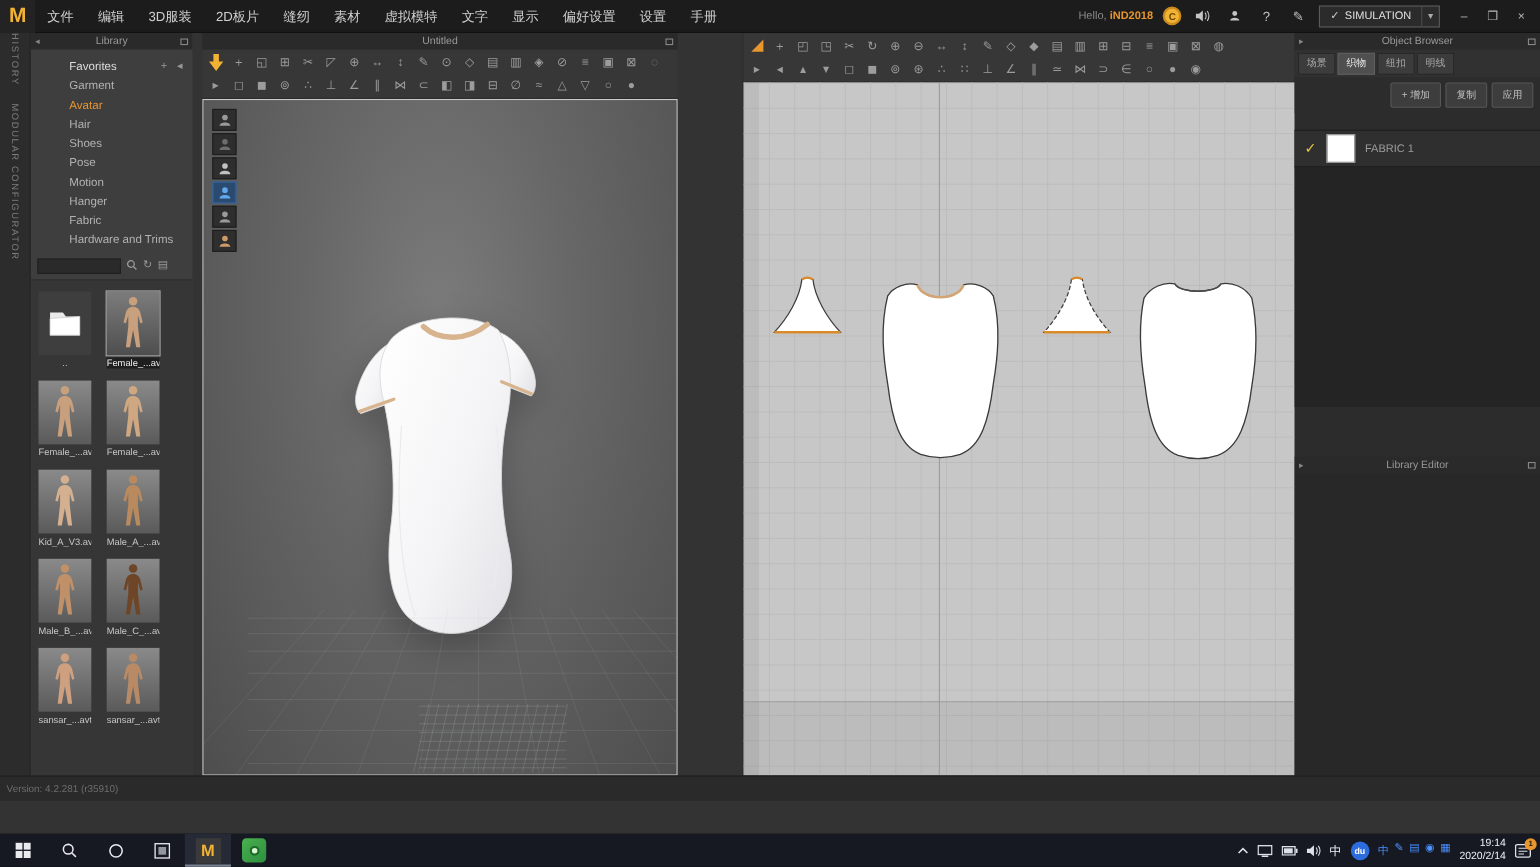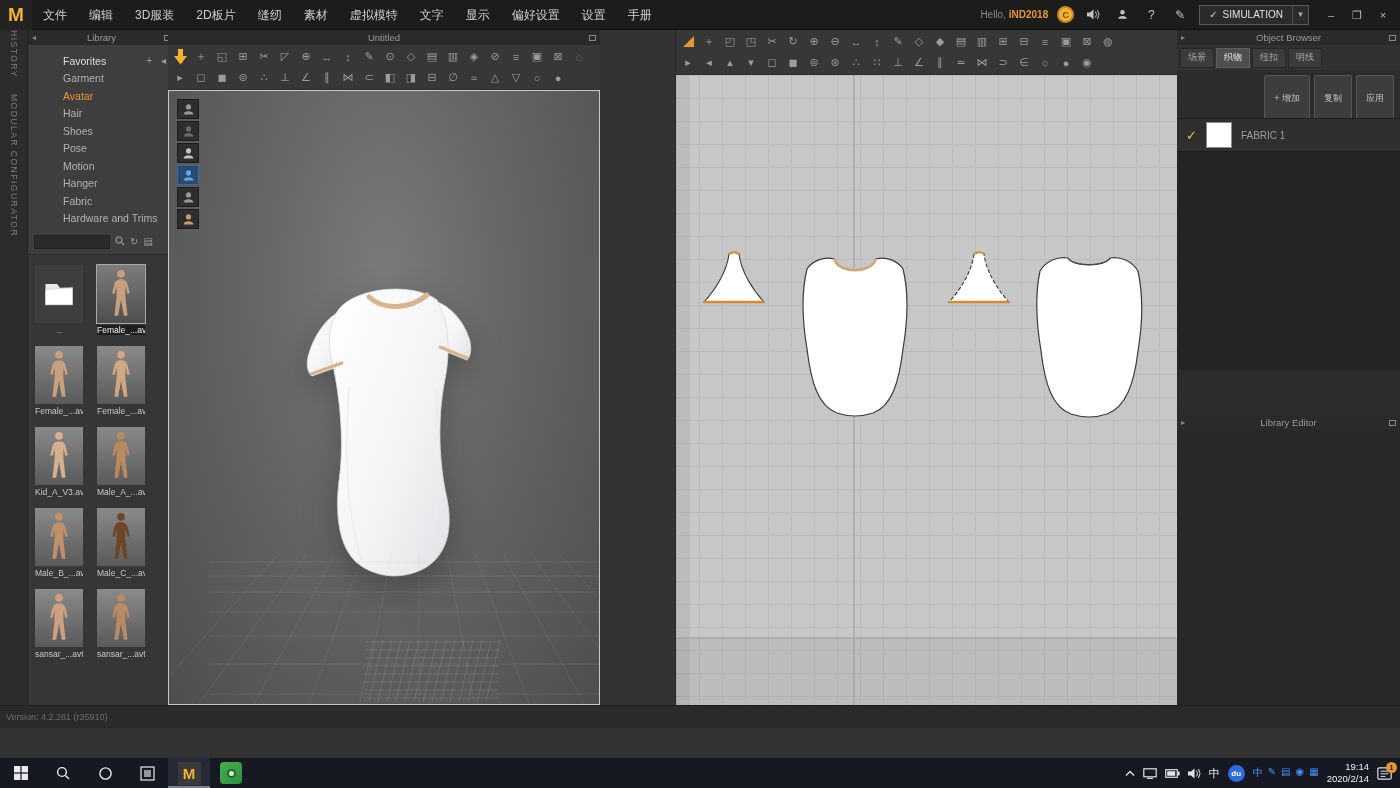--- a/index.html
+++ b/index.html
@@ -52,21 +52,21 @@
   .thumb { width:48px; }
   .timg { width:48px; height:58px; background:linear-gradient(180deg,#8a8a8a,#5a5a5a);
     display:flex; align-items:center; justify-content:center; }
   .thumb.sel .timg { outline:1px solid #a8a8a8; background:linear-gradient(180deg,#7c7c7c,#4e4e4e); }
   .timg.folder { background:#3e3e3e; }
   .tlabel { margin-top:2px; font-size:8.5px; color:#c8c8c8; text-align:center; white-space:nowrap; overflow:hidden; }
   .thumb.sel .tlabel { background:#1f1f1f; color:#f0f0f0; }
 
   
   .vp { position:absolute; top:30px; bottom:53px; display:flex; flex-direction:column; background:#333; }
-  .vp3 { left:168px; width:432px; }
+  .vp3 { left:184px; width:432px; }
   .vp2 { left:675px; width:502px; border-left:1px solid #2a2a2a; }
   .vtools { background:#373737; padding:1px 2px; border-bottom:1px solid #2c2c2c; flex:0 0 auto; }
   .trow { display:flex; align-items:center; height:21px; gap:1px; }
   .tbi { width:20px; height:19px; display:flex; align-items:center; justify-content:center;
     color:#9c9c9c; font-size:11px; cursor:default; }
   .view { position:relative; flex:1; overflow:hidden; }
   .v3d { background:radial-gradient(ellipse at 50% 32%, #7b7b7b 0%, #676767 40%, #4e4e4e 100%); border:1px solid #c9c9c9; }
   .v2d { background-color:#c7c7c7;
     background-image:linear-gradient(#bcbcbc 1px, transparent 1px), linear-gradient(90deg,#bcbcbc 1px, transparent 1px);
     background-size:23px 23px; }
@@ -79,21 +79,21 @@
   .shirt-svg { position:absolute; left:118px; top:176px; filter:drop-shadow(0 12px 16px rgba(0,0,0,0.25)); }
   .floor-svg { position:absolute; left:0; right:0; bottom:0; }
   .pat-svg { position:absolute; inset:0; }
 
   
   .rpanel { position:absolute; top:30px; left:1177px; right:0; bottom:53px; background:#2c2c2c; }
   .rp-tabs { display:flex; gap:2px; padding:3px 3px 2px 3px; background:#313131; }
   .rp-tab { font-size:9px; color:#a8a8a8; background:#3c3c3c; border:1px solid #272727; padding:2px 7px 3px 7px; }
   .rp-tab.active { background:#4f4f4f; color:#eaeaea; border-color:#5e5e5e; }
   .rp-btns { display:flex; justify-content:flex-end; gap:4px; padding:5px 6px; background:#2c2c2c; }
-  .rp-btn { font-size:9px; color:#c0c0c0; background:#3d3d3d; border:1px solid #565656; border-radius:2px; padding:16px 9px; }
+  .rp-btn { font-size:9px; color:#c0c0c0; background:#3d3d3d; border:1px solid #565656; border-radius:2px; padding:4px 9px; }
   .fab-area { position:absolute; top:88px; bottom:335px; left:0; right:0; background:#242424; }
   .fabric-row { display:flex; align-items:center; gap:9px; height:34px; padding:0 9px;
     background:#2f2f2f; border-top:1px solid #1e1e1e; border-bottom:1px solid #1e1e1e; }
   .fab-check { color:#e8c53d; font-size:13px; }
   .fab-swatch { width:26px; height:26px; background:#fff; border:1px solid #8a8a8a; }
   .fab-name { font-size:10px; color:#9d9d9d; }
   .pe-head { position:absolute; top:385px; left:0; right:0; }
   .pe-body { position:absolute; top:400px; bottom:0; left:0; right:0; background:#282828; }
 
   

